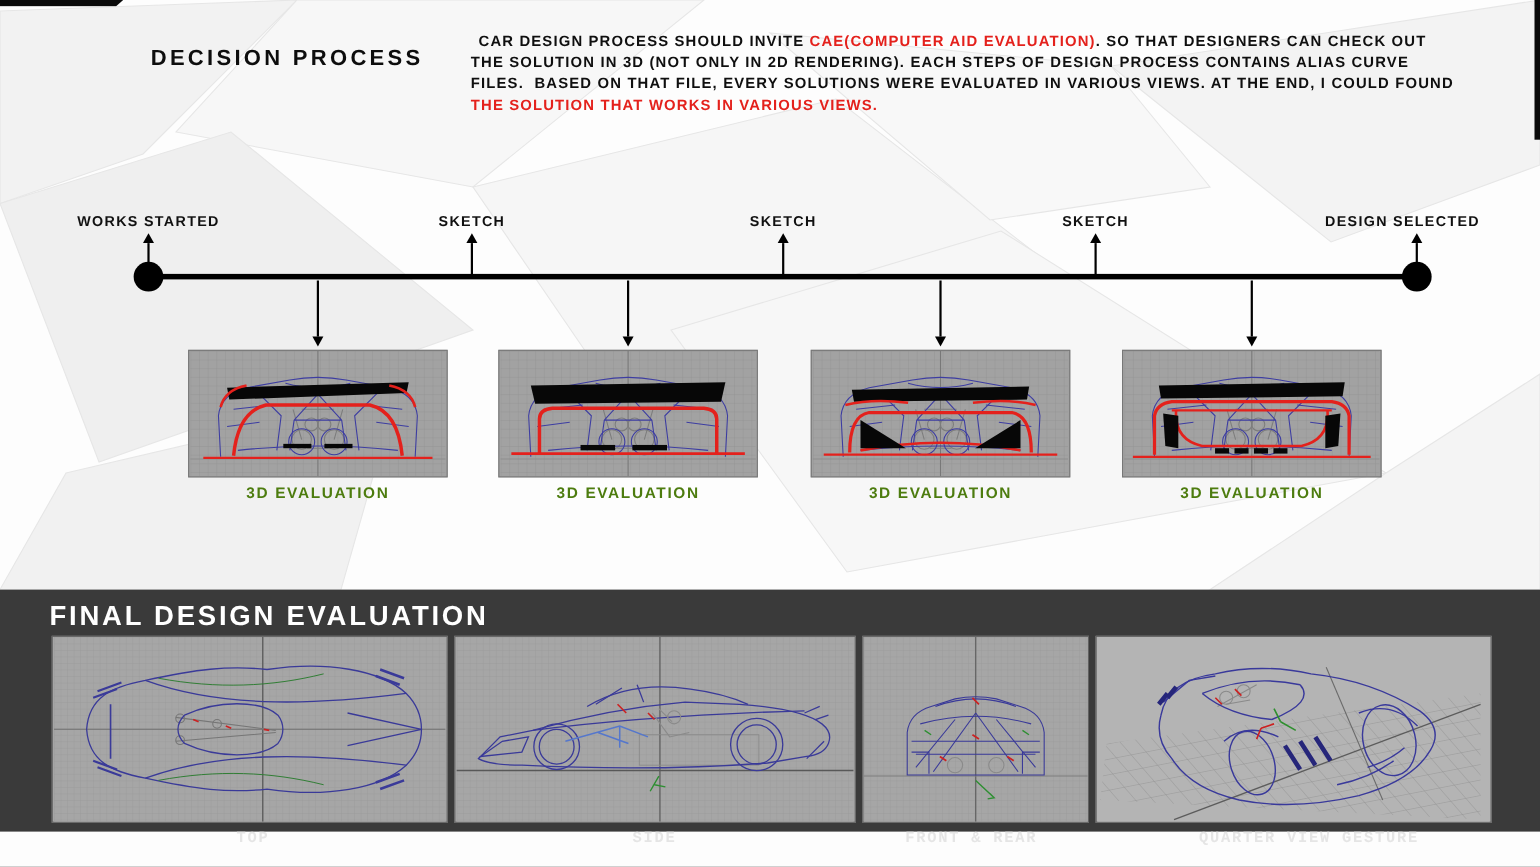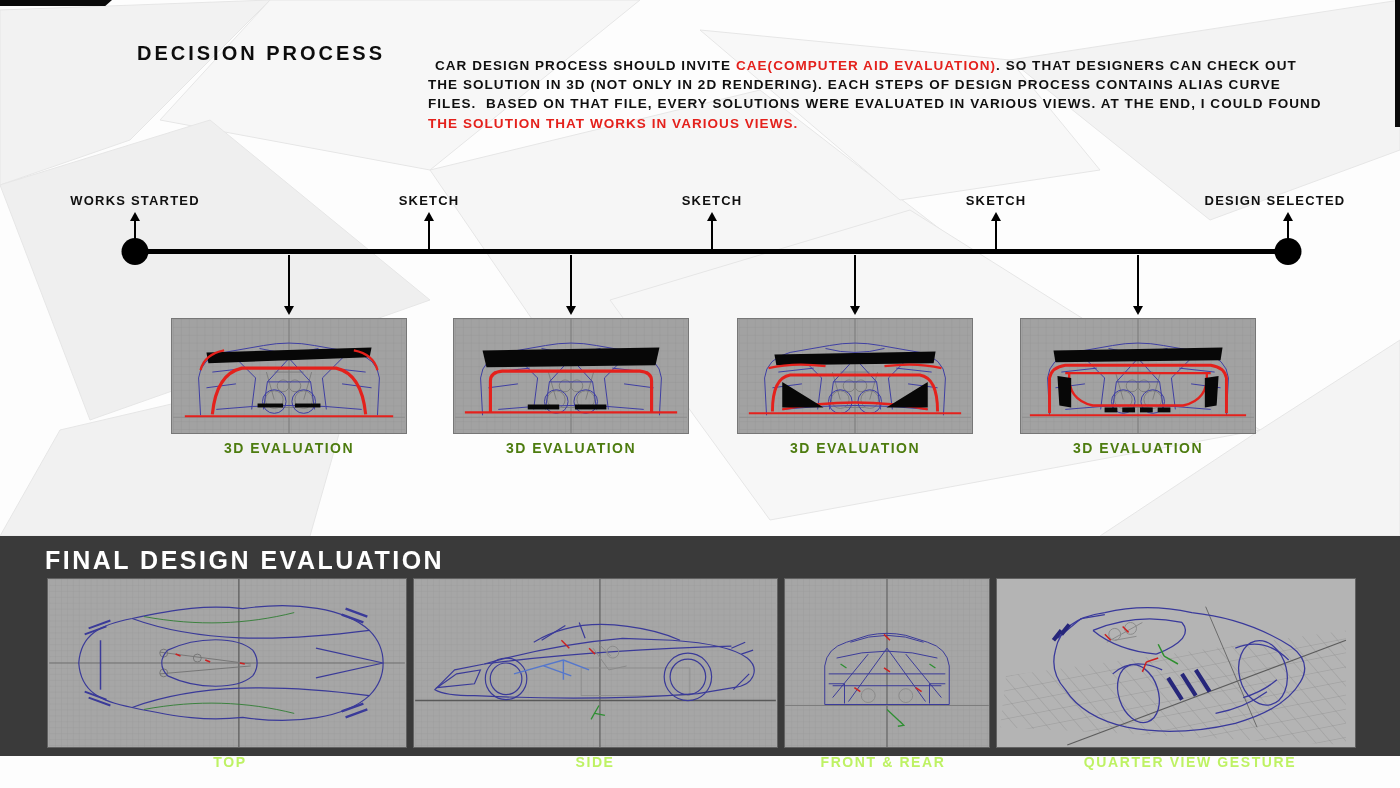--- a/index.html
+++ b/index.html
@@ -14,21 +14,21 @@
     clip-path:polygon(0 0,100% 0,94% 100%,0 100%);
   }
   .accent-bar-right{
     position:absolute;right:0;top:0;width:5px;height:127px;background:#0a0a0a;z-index:2;
   }
   .title{
     position:absolute;left:137px;top:42px;margin:0;z-index:3;
     font-size:20px;font-weight:700;letter-spacing:3px;color:#0d0d0d;white-space:nowrap;
   }
   .para{
-    position:absolute;left:428px;top:56px;z-index:3;color:#0f0f0f;
+    position:absolute;left:428px;top:28px;z-index:3;color:#0f0f0f;
     font-size:13.5px;font-weight:700;letter-spacing:1.05px;line-height:19.2px;
   }
   .pline{white-space:pre;}
   .pline.indent{padding-left:7px;}
   .red{color:#e4211c;}
   
   .tl-line{position:absolute;left:135px;top:249px;width:1153px;height:5px;background:#000;z-index:3;}
   .tl-dot{position:absolute;top:238px;width:27px;height:27px;border-radius:50%;background:#000;z-index:4;transform:translateX(-50%);}
   .tl-label{
     position:absolute;top:193px;transform:translateX(-50%);z-index:3;white-space:nowrap;
@@ -49,22 +49,22 @@
   }
   
   .final-section{position:absolute;left:0;top:536px;width:1400px;height:220px;background:#3a3a3a;z-index:5;}
   .final-title{
     position:absolute;left:45px;top:10px;margin:0;color:#fff;
     font-size:25px;font-weight:700;letter-spacing:2.5px;white-space:nowrap;
   }
   .final-panel{position:absolute;top:42px;height:170px;border:1px solid #616161;box-sizing:border-box;background:#a6a6a6;}
   .final-panel svg{display:block;}
   .final-label{
-    position:absolute;top:218px;transform:translateX(-50%);color:#bef264;white-space:nowrap;
-    font-size:14px;font-weight:700;letter-spacing:1.6px;
+    position:absolute;top:218px;transform:translateX(-50%);color:#e5e5e5;white-space:nowrap;
+    font-size:14px;font-weight:700;letter-spacing:1.6px;font-family:Liberation Mono, monospace;
   }
 </style>
 </head>
 <body>
 
 <div class="page">
 
   <svg width="0" height="0" style="position:absolute" aria-hidden="true">
     <defs>
       <pattern id="grid8" width="8" height="8" patternUnits="userSpaceOnUse">

